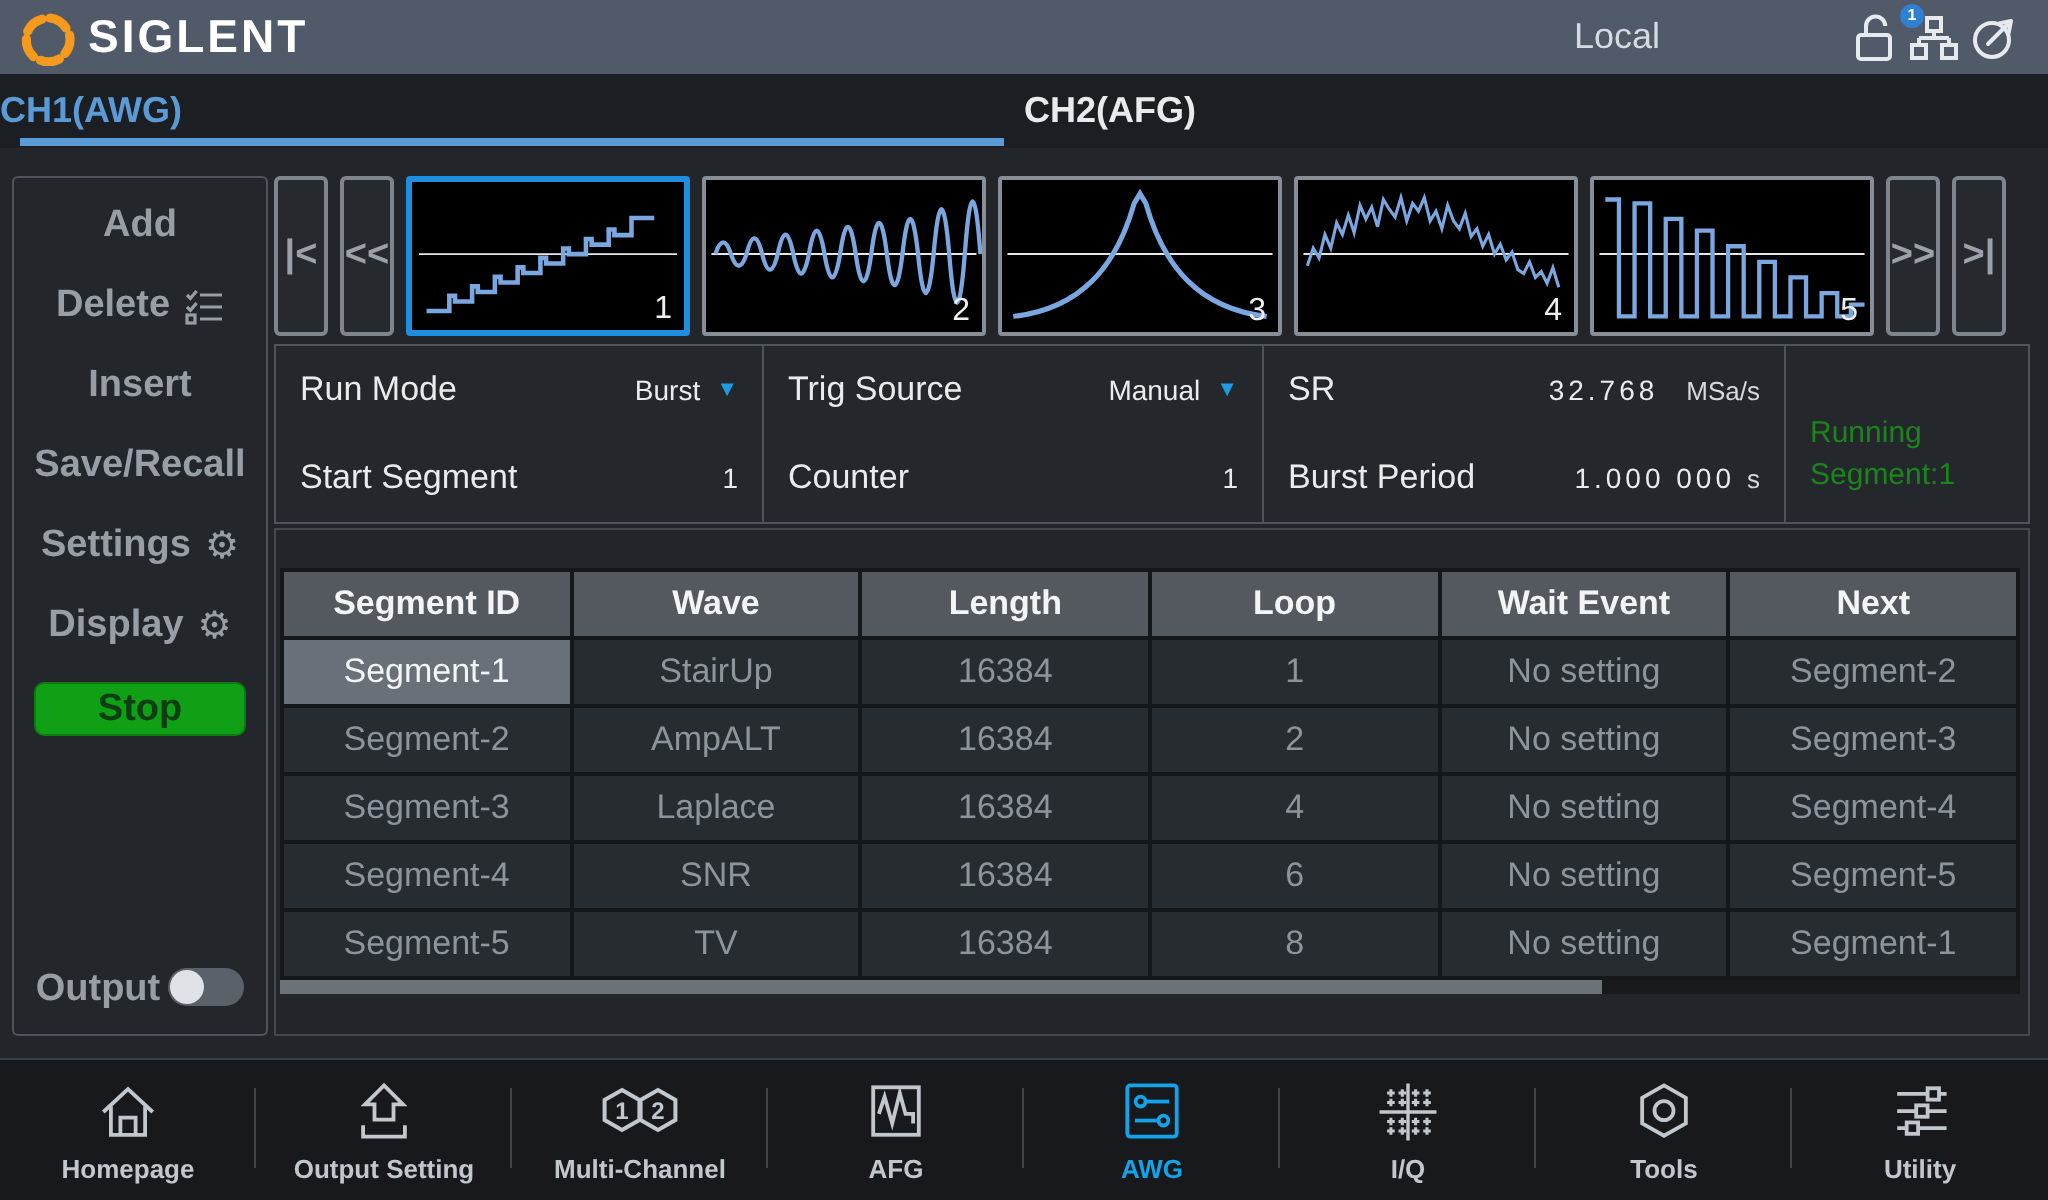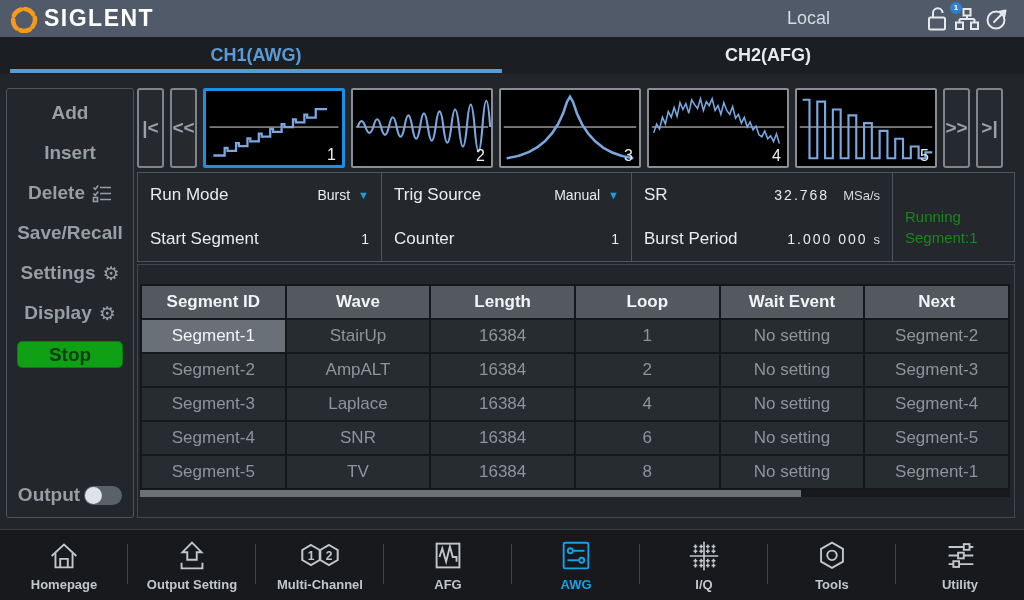--- a/index.html
+++ b/index.html
@@ -14,41 +14,41 @@
   .brand-text { color:#fff; font-size:23px; font-weight:800; letter-spacing:1.5px; }
   .topbar-right { margin-left:auto; display:flex; align-items:center; gap:4px; margin-right:14px; }
   .local-label { color:#d6dbe1; font-size:18px; margin-right:90px; }
   .tb-icon { position:relative; width:26px; height:28px; display:flex; align-items:center; justify-content:center; }
   .lan-badge { position:absolute; top:-3px; left:-4px; width:12px; height:12px; border-radius:50%;
                background:#2f80d0; color:#fff; font-size:8px; font-weight:bold;
                display:flex; align-items:center; justify-content:center; }
 
   
   .tabbar { position:absolute; top:37px; left:0; width:1024px; height:37px; background:#1b1f24; display:flex; }
-  .tab { width:512px; height:100%; display:flex; align-items:center; justify-content:center;
+  .tab { width:512px; height:100%; display:flex; align-items:center; 
          font-size:18px; font-weight:bold; position:relative; }
   .tab-ch1 { color:#5b9bd5; }
   .tab-ch2 { color:#e8eaec; }
   .tab-underline { position:absolute; bottom:1px; left:10px; width:492px; height:4px; background:#5b9bd5; }
 
   
   .main { position:absolute; top:74px; left:0; width:900px; height:455px; background:#22262b; }
 
   
   .sidebar { position:absolute; left:6px; top:14px; width:128px; height:430px;
              border:1px solid #4e545b; border-radius:3px; background:#23272c; }
   .side-item { height:40px; display:flex; align-items:center; justify-content:center; gap:7px;
                color:#979ea6; font-size:19px; font-weight:bold; cursor:pointer; }
   .gear { font-family:"DejaVu Sans", sans-serif; font-size:19px; font-weight:normal; }
   .stop-btn { margin:8px 10px 0; height:27px; background:#0fa015; border:1px solid #0b7a10; border-radius:5px;
               color:#0d3d12; font-size:19px; font-weight:bold; display:flex; align-items:center; justify-content:center; }
   .trigger-btn { margin:11px 10px 0; height:30px; background:transparent; border:2px solid #848b93; border-radius:7px;
                  color:#979ea6; font-size:18px; font-weight:bold; display:flex; align-items:center; justify-content:center; }
   .output-row { position:absolute; bottom:11px; left:0; width:100%;
-                display:flex; align-items:center; justify-content:center; gap:4px; }
+                display:flex; align-items:flex-start; justify-content:center; gap:4px; }
   .output-label { color:#979ea6; font-size:19px; font-weight:bold; }
   .toggle { position:relative; width:38px; height:19px; border-radius:10px; background:#5a6169; }
   .toggle .knob { position:absolute; left:1px; top:1px; width:17px; height:17px; border-radius:50%; background:#dfe3e7; }
 
   
   .right { position:absolute; left:137px; top:14px; width:878px; height:430px; }
 
   
   .thumbstrip { position:absolute; top:0; left:0; width:878px; height:82px; display:flex; gap:6px; }
   .strip-btn { width:27px; height:80px; border:2px solid #7e858d; border-radius:3px; background:#26292e;
@@ -149,29 +149,29 @@
   </div>
 
   <div class="main">
 
     <div class="sidebar">
       <div style="height:4px"></div>
       <div class="side-item">
         <span>Add</span>
       </div>
       <div class="side-item">
-        <span>Insert</span>
-      </div>
-      <div class="side-item">
         <span>Delete</span>
         <svg width="20" height="19" viewBox="0 0 20 19" fill="none" stroke="#979ea6" stroke-width="1.6">
           <path d="M8 3.5 H19 M8 9.5 H19 M8 15.5 H19"></path>
           <path d="M1.5 3.5 l1.7 1.7 L6.3 1.5 M1.5 9.5 l1.7 1.7 L6.3 7.5"></path>
           <rect x="1.5" y="13.5" width="4" height="4"></rect>
         </svg>
+      </div>
+      <div class="side-item">
+        <span>Insert</span>
       </div>
       <div class="side-item">
         <span>Save/Recall</span>
       </div>
       <div class="side-item">
         <span>Settings</span>
         <span class="gear">⚙</span>
       </div>
       <div class="side-item">
         <span>Display</span>

